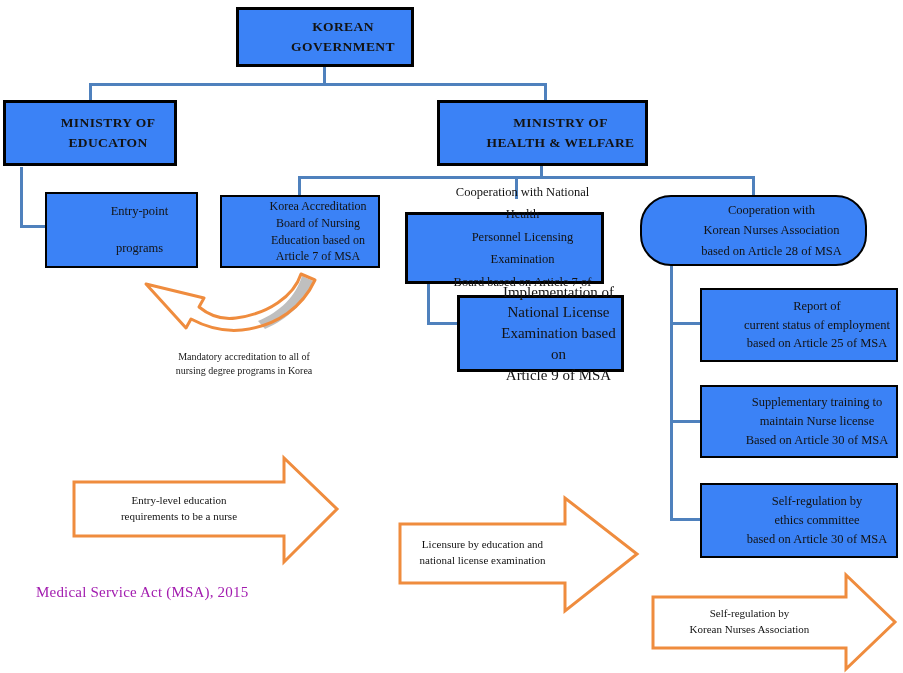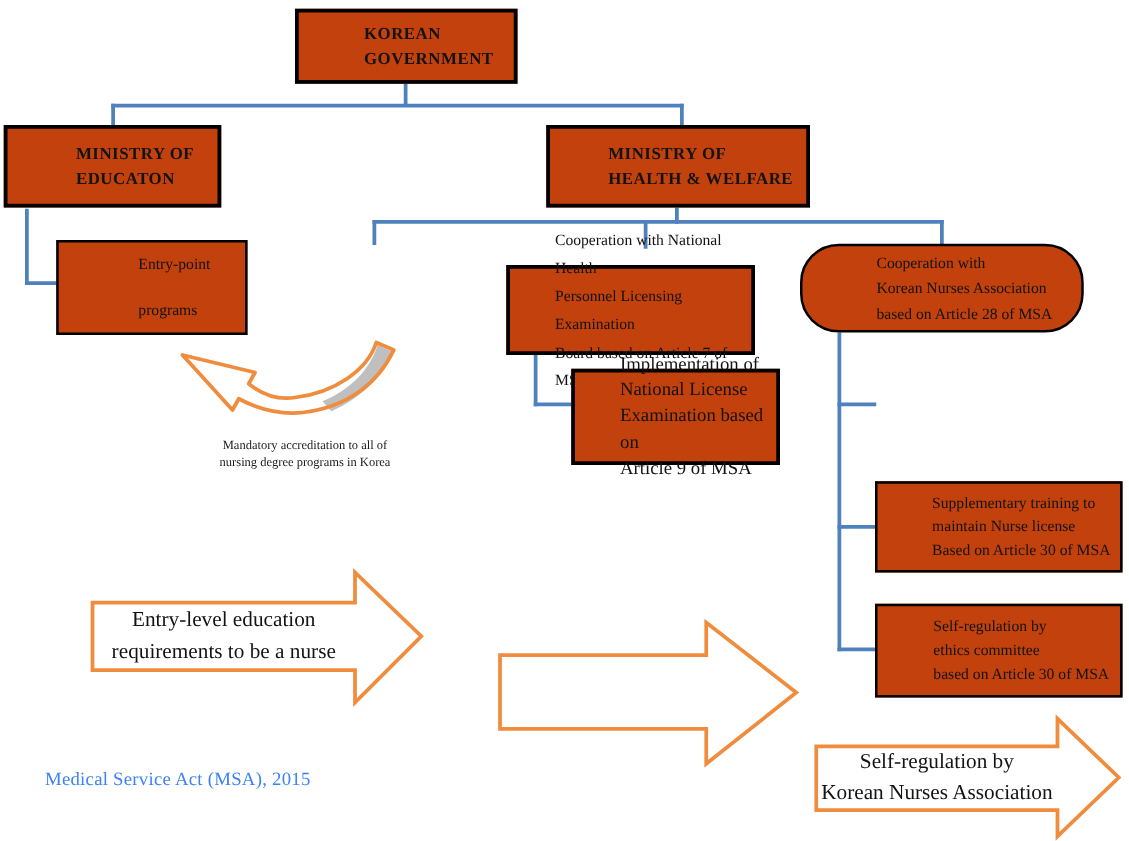--- a/index.html
+++ b/index.html
@@ -2,40 +2,40 @@
 <html><head>
 <meta charset="utf-8">
 <style>
   html,body { margin:0; padding:0; background:#ffffff; }
   .stage {
     position:relative; width:903px; height:673px; background:#ffffff;
     font-family:"Liberation Serif", serif; color:#111; overflow:hidden;
   }
   .conn { position:absolute; background:#4f81bd; }
   .node {
-    position:absolute; box-sizing:border-box; border:2px solid #000; background:#c2410c;
+    position:absolute; box-sizing:border-box; border:2px solid #000; background:#3b82f6;
     display:flex; align-items:center; justify-content:center;
-    white-space:pre-line;
+    text-align:center; white-space:pre-line;
     font-size:12.5px; line-height:1.5; color:#131313;padding-left:36px;
   }
   .b3 { border-width:3px; }
   .hdr { font-weight:700; font-size:13.5px; letter-spacing:.4px; line-height:1.5; }
   .lh-tight { line-height:1.38; font-size:12px; }
   .lh-wide  { line-height:1.8; }
   .lh-mid   { line-height:1.62;border-radius:31px; }
   .caption {
     position:absolute; text-align:center; white-space:pre-line;
     font-size:10px; line-height:1.42; color:#1a1a1a;
   }
   .arrow-label {
     position:absolute; display:flex; align-items:center; justify-content:center;
-    text-align:center; white-space:pre-line; font-size:17px; line-height:1.45; color:#131313;
+    text-align:center; white-space:pre-line; font-size:11px; line-height:1.45; color:#131313;
   }
   .msa-note {
-    position:absolute; left:36px; top:616px; font-size:15px; color:#3b82f6; letter-spacing:.2px;
+    position:absolute; left:36px; top:584px; font-size:15px; color:#a21caf; letter-spacing:.2px;
   }
   svg { position:absolute; overflow:visible; }
 </style>
 </head>
 <body>
 
 <div class="stage">
 
   <div class="conn" style="left:323px;top:67px;width:3px;height:18px"></div>
   <div class="conn" style="left:89px;top:83px;width:458px;height:3px"></div>
@@ -65,34 +65,41 @@
   <div class="node b3 hdr" style="left:3px;top:100px;width:174px;height:66px">MINISTRY OF
 EDUCATON</div>
 
   <div class="node b3 hdr" style="left:437px;top:100px;width:211px;height:66px">MINISTRY OF
 HEALTH &amp; WELFARE</div>
 
   <div class="node" style="left:45px;top:192px;width:153px;height:76px">Entry-point
 
 programs</div>
 
+  <div class="node lh-tight" style="left:220px;top:195px;width:160px;height:73px">Korea Accreditation
+Board of Nursing
+Education based on
+Article 7 of MSA</div>
 
   <div class="node b3 lh-wide" style="left:405px;top:212px;width:199px;height:72px">Cooperation with National Health
 Personnel Licensing Examination
 Board based on Article 7 of MSA</div>
 
   <div class="node lh-mid" style="left:640px;top:195px;width:227px;height:71px">Cooperation with
 Korean Nurses Association
 based on Article 28 of MSA</div>
 
   <div class="node b3 lh-tight" style="left:457px;top:295px;width:167px;height:77px;font-size:15px">Implementation of
 National License
 Examination based on
 Article 9 of MSA</div>
 
+  <div class="node" style="left:700px;top:288px;width:198px;height:74px">Report of
+current status of employment
+based on Article 25 of MSA</div>
 
   <div class="node" style="left:700px;top:385px;width:198px;height:73px">Supplementary training to
 maintain Nurse license
 Based on Article 30 of MSA</div>
 
   <div class="node" style="left:700px;top:483px;width:198px;height:75px">Self-regulation by
 ethics committee
 based on Article 30 of MSA</div>
 
   <svg style="left:138px;top:272px" width="205" height="78" viewBox="0 0 205 78">
@@ -106,20 +113,22 @@
 
   <svg style="left:70px;top:454px" width="272" height="112" viewBox="0 0 272 112">
     <polygon points="4,28 214,28 214,4 267,55 214,108 214,82 4,82" fill="#ffffff" stroke="#ef8c3e" stroke-width="3" stroke-linejoin="miter"></polygon>
   </svg>
   <div class="arrow-label" style="left:74px;top:482px;width:210px;height:54px">Entry-level education
 requirements to be a nurse</div>
 
   <svg style="left:396px;top:494px" width="246" height="122" viewBox="0 0 246 122">
     <polygon points="4,30 169,30 169,4 241,60 169,117 169,89 4,89" fill="#ffffff" stroke="#ef8c3e" stroke-width="3" stroke-linejoin="miter"></polygon>
   </svg>
+  <div class="arrow-label" style="left:400px;top:524px;width:165px;height:58px">Licensure by education and
+national license examination</div>
 
   <svg style="left:649px;top:571px" width="250" height="101" viewBox="0 0 250 101">
     <polygon points="4,26 197,26 197,4 246,51 197,98 197,77 4,77" fill="#ffffff" stroke="#ef8c3e" stroke-width="3" stroke-linejoin="miter"></polygon>
   </svg>
   <div class="arrow-label" style="left:653px;top:597px;width:193px;height:50px">Self-regulation by
 Korean Nurses Association</div>
 
   <div class="msa-note">Medical Service Act (MSA), 2015</div>
 
 </div>

